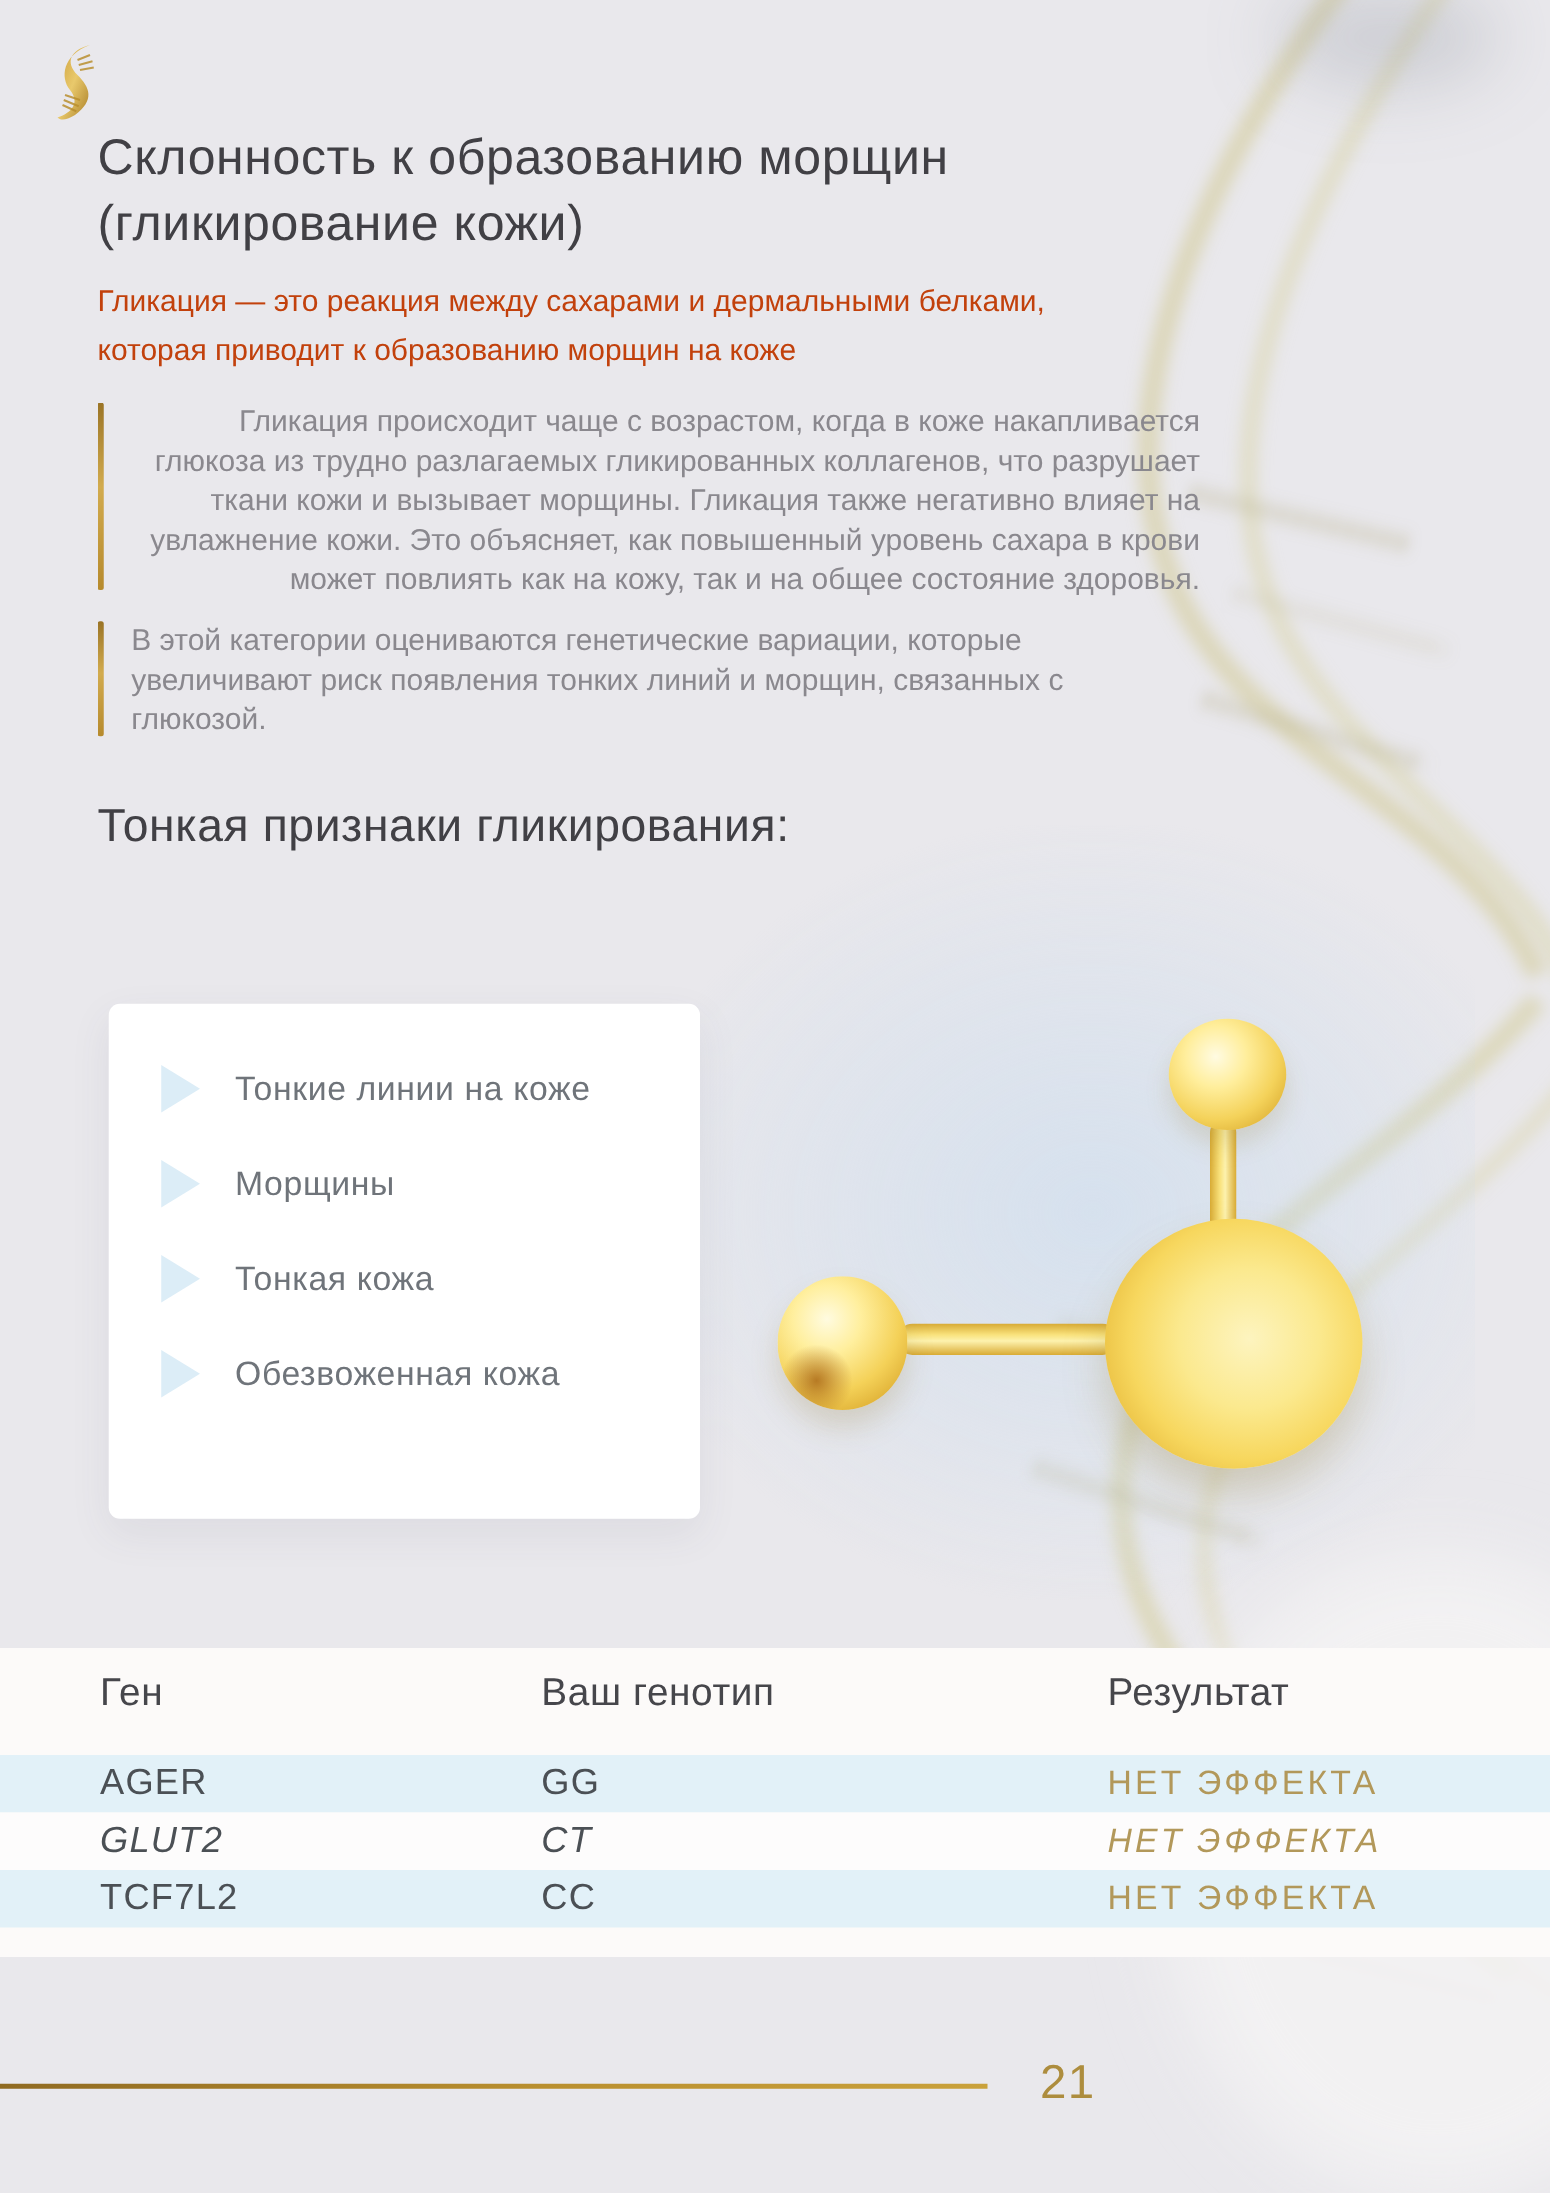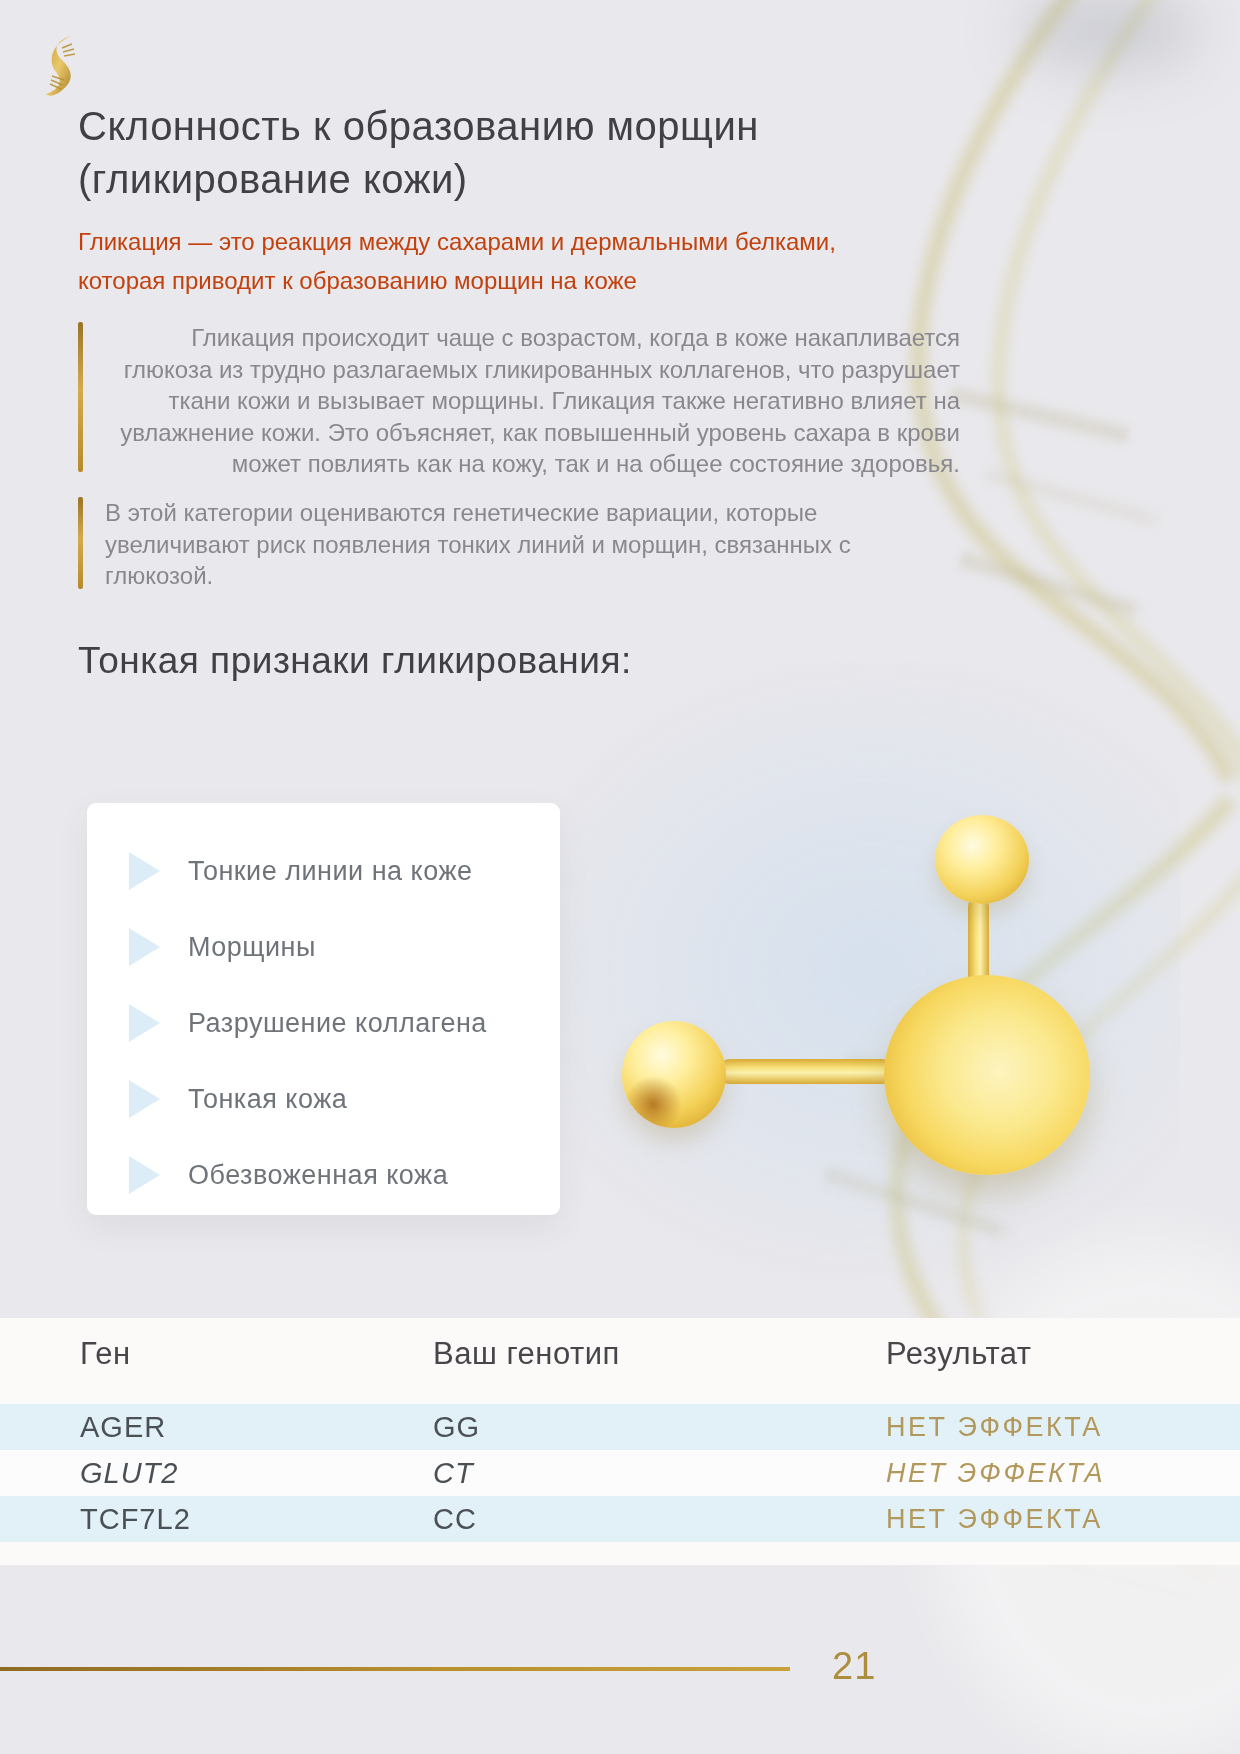--- a/index.html
+++ b/index.html
@@ -202,24 +202,20 @@
     <div class="sign-item">
       <span class="tri"></span>
       <span class="sign-label">Тонкие линии на коже</span>
     </div>
     <div class="sign-item">
       <span class="tri"></span>
       <span class="sign-label">Морщины</span>
     </div>
     <div class="sign-item">
       <span class="tri"></span>
-      <span class="sign-label">Разрушение коллагена</span>
-    </div>
-    <div class="sign-item">
-      <span class="tri"></span>
       <span class="sign-label">Тонкая кожа</span>
     </div>
     <div class="sign-item">
       <span class="tri"></span>
       <span class="sign-label">Обезвоженная кожа</span>
     </div>
   </div>
 
   <div class="molecule">
     <div class="rod-h"></div>

